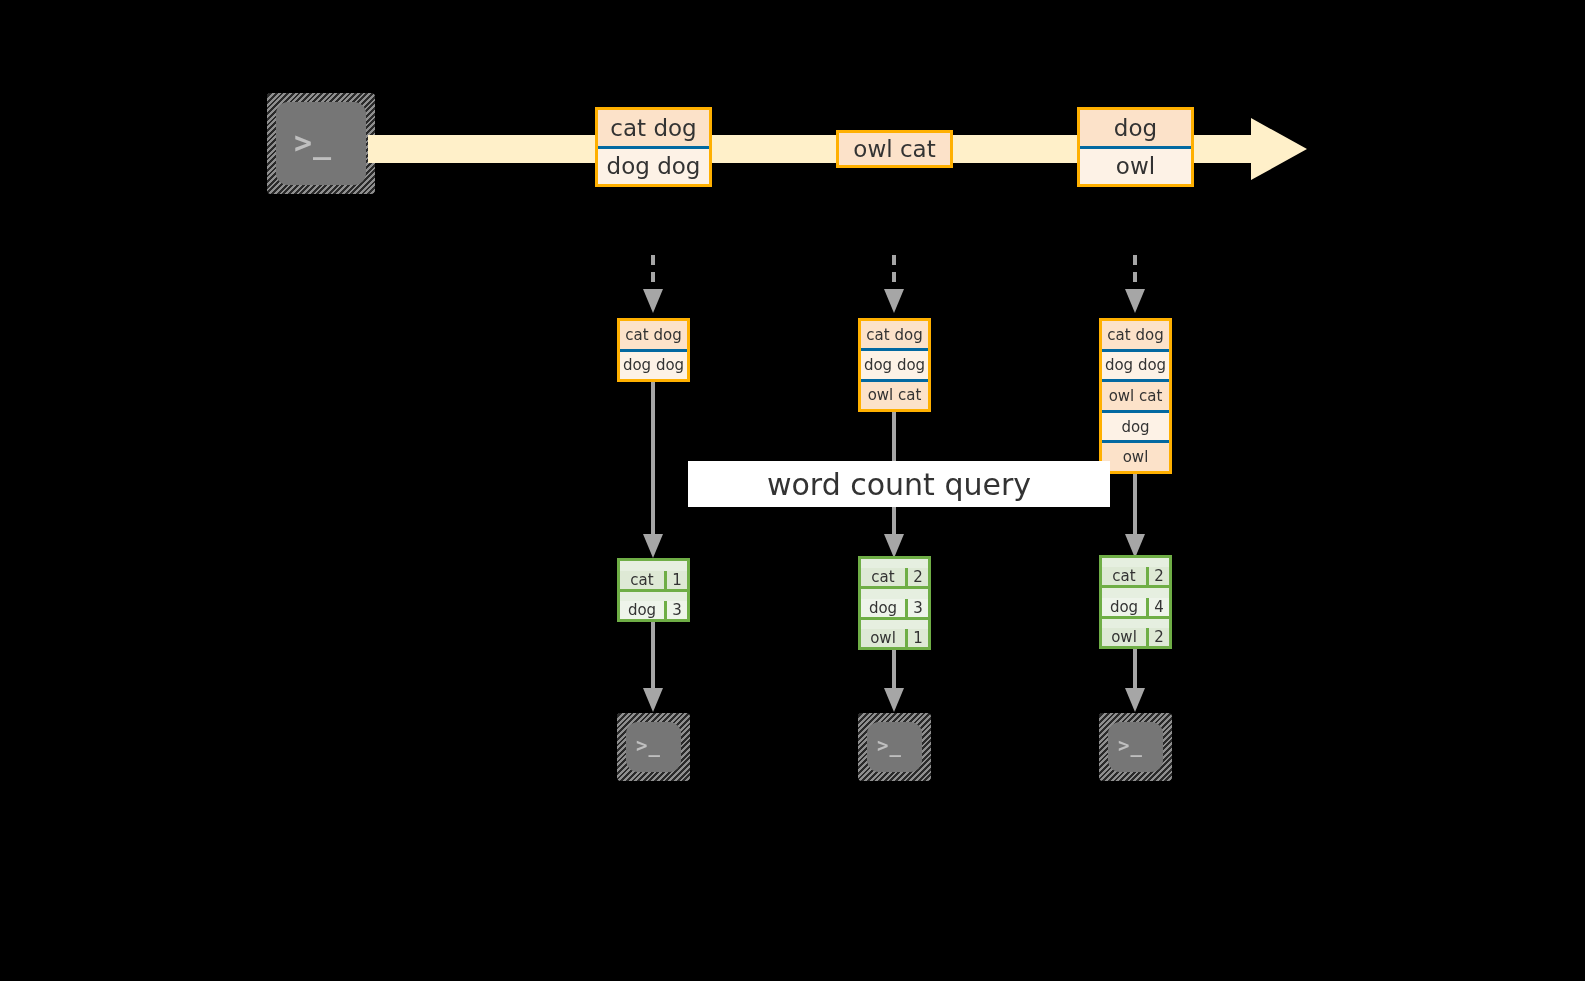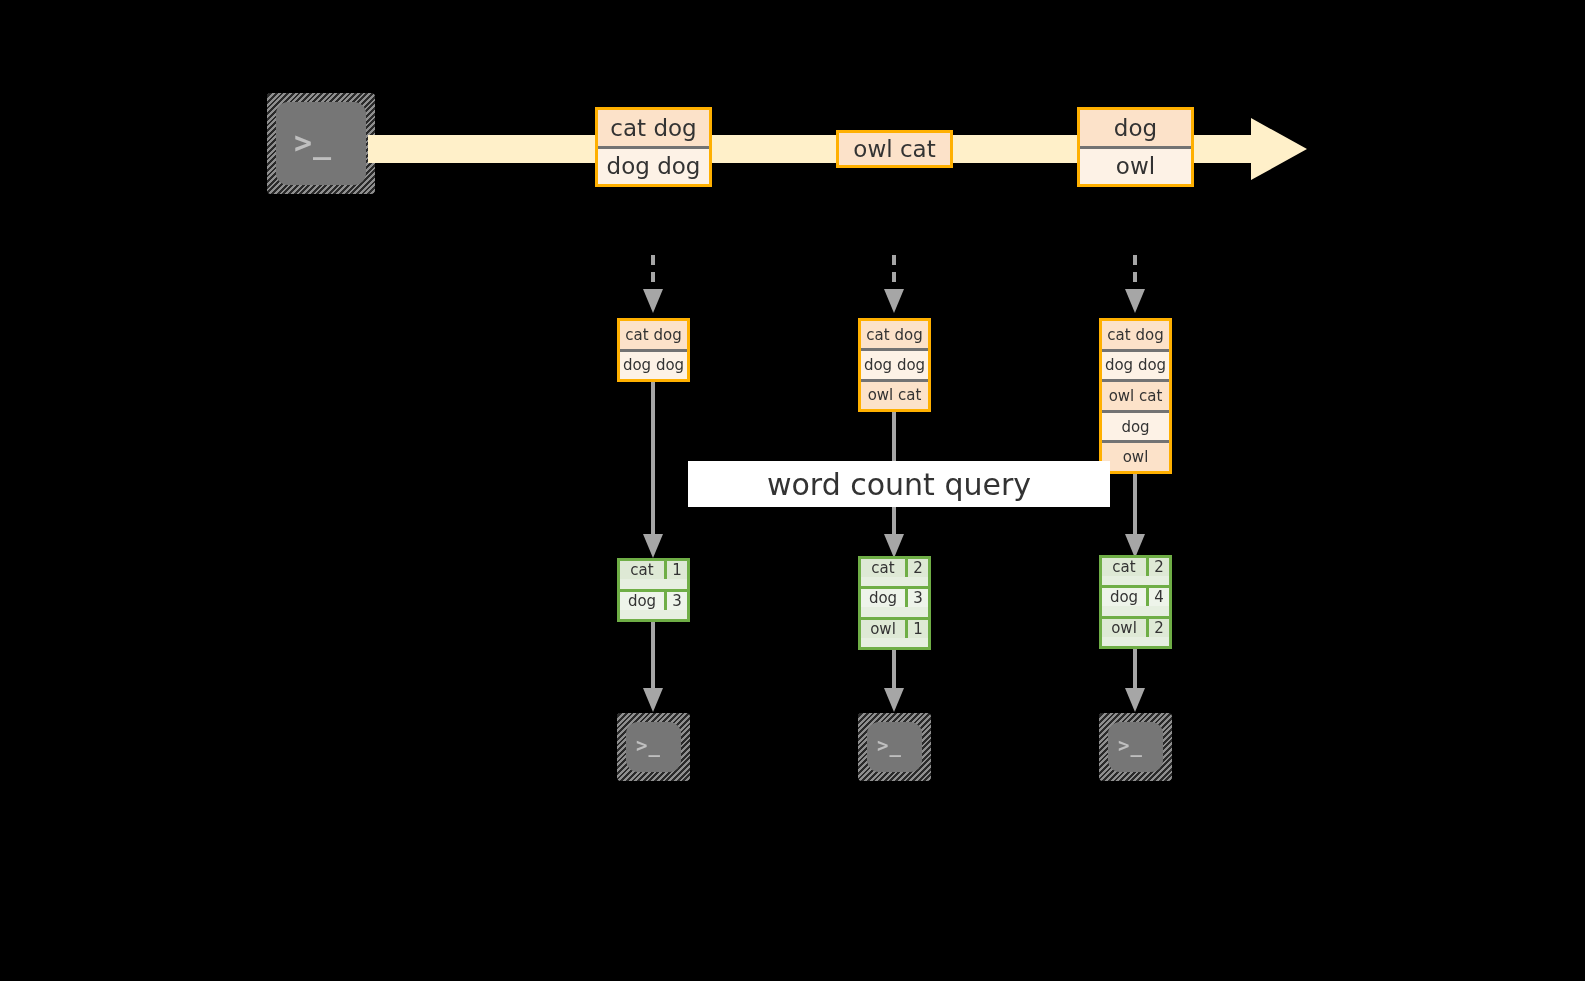--- a/index.html
+++ b/index.html
@@ -64,36 +64,36 @@
     box-sizing: border-box;
     flex: 1 1 auto;
     display: flex;
     align-items: center;
     justify-content: center;
     color: #333333;
     white-space: nowrap;
   }
   .evt-row.shade-a { background: #FCE2C9; }
   .evt-row.shade-b { background: #FDF2E6; }
-  .evt-row + .evt-row { border-top: 3px solid #737373; }
+  .evt-row + .evt-row { border-top: 3px solid #0369a1; }
 
   
   .res-table {
     position: absolute;
     box-sizing: border-box;
     border: 3px solid #6FAE46;
     background: #E6EFE0;
     display: flex;
     flex-direction: column;
   }
   .res-row {
     box-sizing: border-box;
     flex: 1 1 auto;
     display: flex;
-    align-items: flex-start;
+    align-items: flex-end;
   }
   .res-row + .res-row { border-top: 3px solid #6FAE46; }
   .res-cell {
     box-sizing: border-box;
     display: flex;
     align-items: center;
     justify-content: center;
     color: #333333;
     white-space: nowrap;
   }

